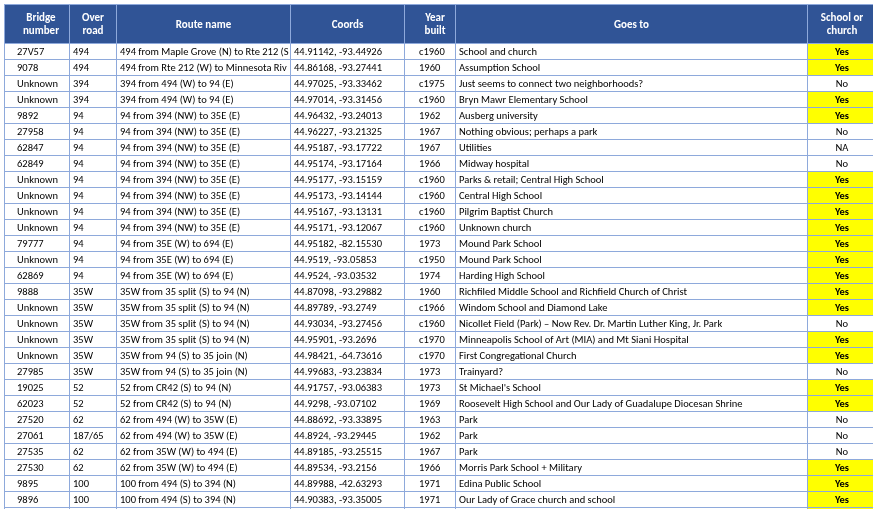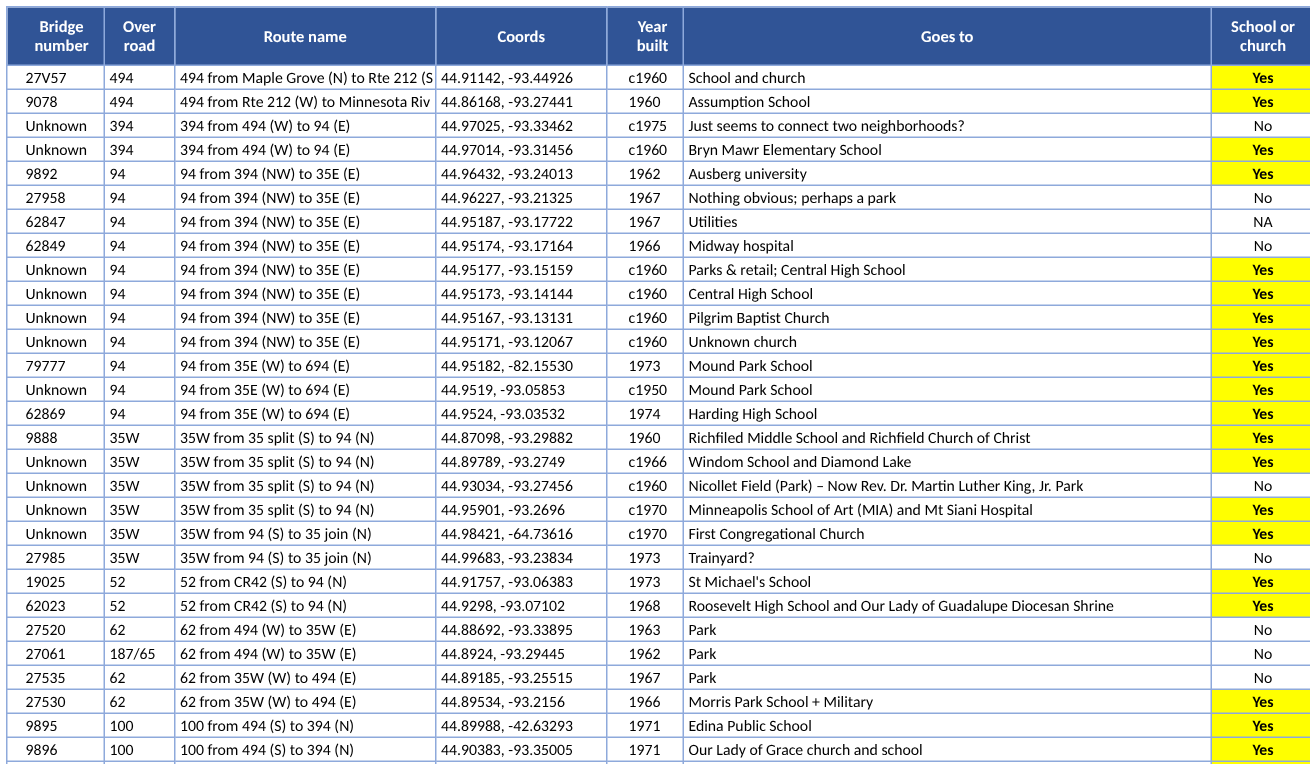--- a/index.html
+++ b/index.html
@@ -259,21 +259,21 @@
         <td class="col-coords">44.91757, -93.06383</td>
         <td class="col-year">1973</td>
         <td class="col-goes">St Michael's School</td>
         <td class="col-school sc yes">Yes</td>
       </tr>
       <tr>
         <td class="col-bridge">62023</td>
         <td class="col-over">52</td>
         <td class="col-route">52 from CR42 (S) to 94 (N)</td>
         <td class="col-coords">44.9298, -93.07102</td>
-        <td class="col-year">1968</td>
+        <td class="col-year">1969</td>
         <td class="col-goes">Roosevelt High School and Our Lady of Guadalupe Diocesan Shrine</td>
         <td class="col-school sc yes">Yes</td>
       </tr>
       <tr>
         <td class="col-bridge">27520</td>
         <td class="col-over">62</td>
         <td class="col-route">62 from 494 (W) to 35W (E)</td>
         <td class="col-coords">44.88692, -93.33895</td>
         <td class="col-year">1963</td>
         <td class="col-goes">Park</td>

